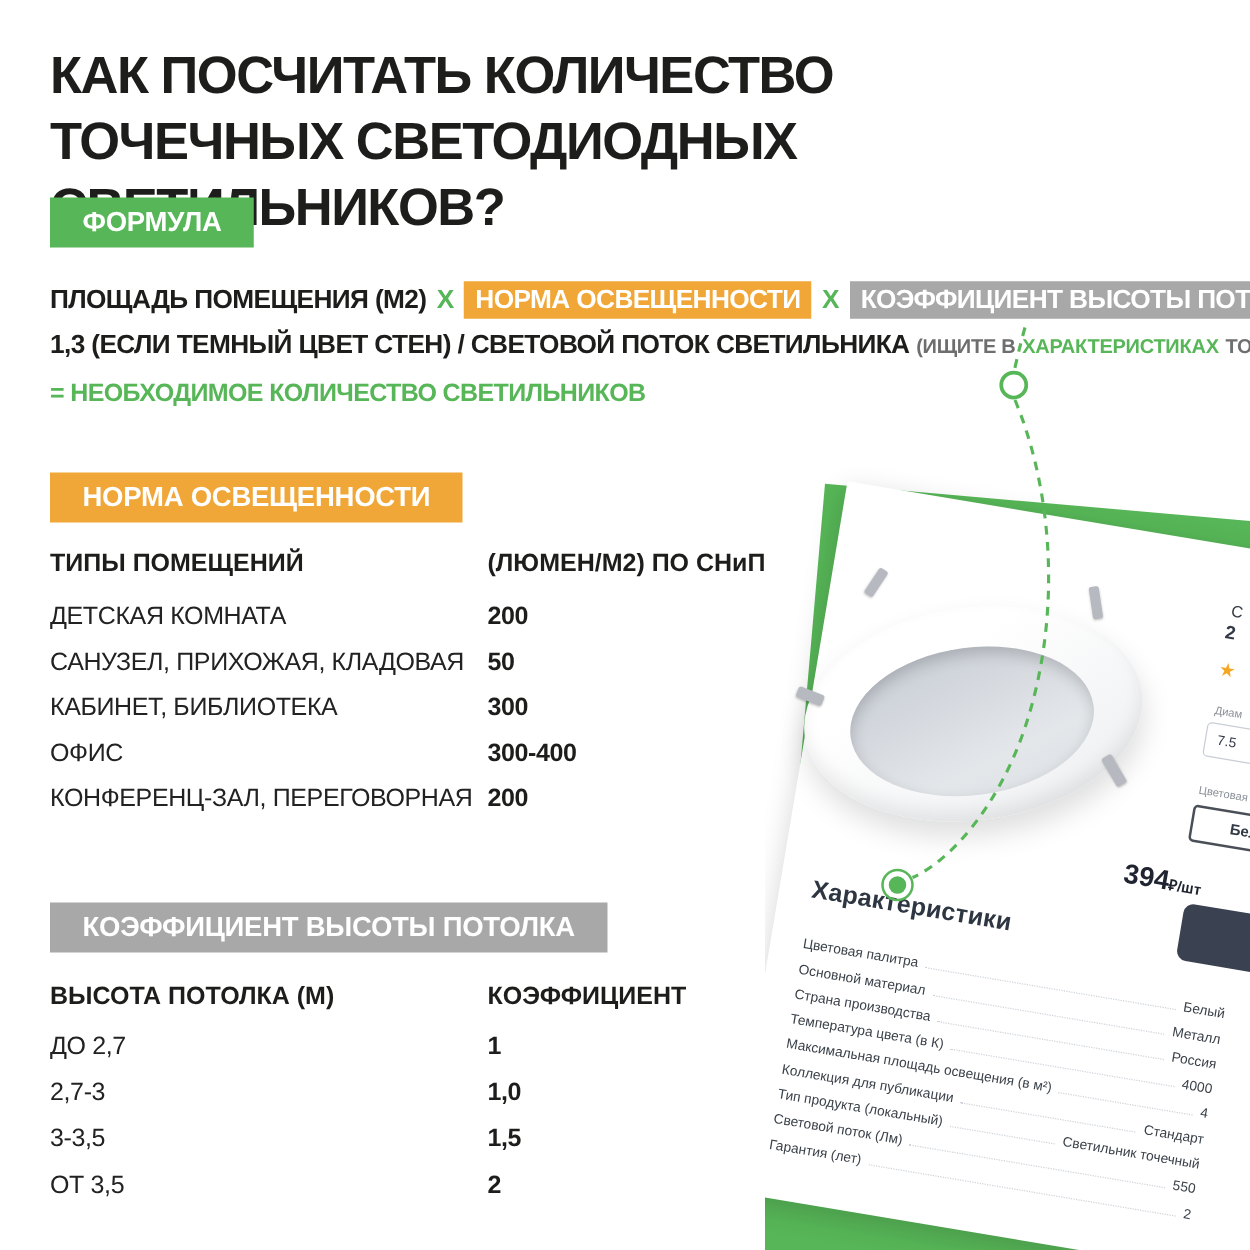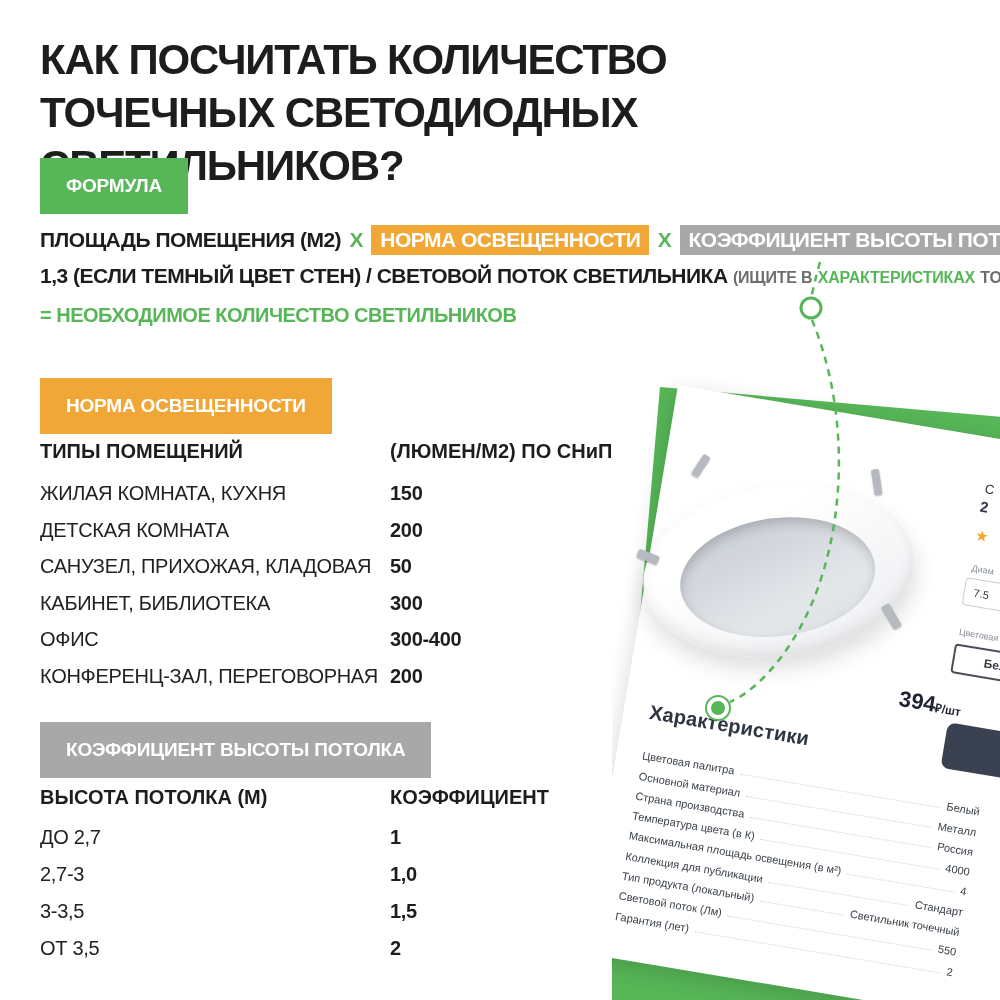--- a/index.html
+++ b/index.html
@@ -9,23 +9,23 @@
     background:#fff; font-family:"Liberation Sans", sans-serif; color:#1d1d1b;
   }
   
   .title {
     position:absolute; left:40px; top:34px; width:840px;
     font-size:42px; font-weight:bold; letter-spacing:-1.2px; line-height:1.26;
     color:#1d1d1b; text-transform:uppercase;
   }
   
   .badge {
-    position:absolute; left:40px; height:56px; padding:0 26px;
+    position:absolute; left:40px; height:40px; padding:0 26px;
     display:flex; align-items:center;
-    color:#fff; font-size:19px; font-weight:bold; letter-spacing:-0.2px;
+    color:#fff; font-size:22px; font-weight:bold; letter-spacing:-0.2px;
   }
   .badge.green  { top:158px; background:#57b657; }
   .badge.orange { top:378px; background:#f0a737; }
   .badge.gray   { top:722px; background:#a8a8a8; }
   
   .f-line { position:absolute; left:40px; white-space:nowrap; font-weight:bold; }
   .f-line1 { top:228px; font-size:21px; letter-spacing:-0.5px; }
   .f-line2 { top:264px; font-size:21px; letter-spacing:-0.5px; }
   .f-x { color:#57b657; padding:0 3px; }
   .f-hl { color:#fff; padding:3px 9px 4px; }
@@ -132,21 +132,20 @@
 
   <div class="f-line f-result">= НЕОБХОДИМОЕ КОЛИЧЕСТВО СВЕТИЛЬНИКОВ</div>
 
   <div class="badge orange">НОРМА ОСВЕЩЕННОСТИ</div>
 
   <div class="thead t1-head">
     <span>ТИПЫ ПОМЕЩЕНИЙ</span>
     <span class="c2">(ЛЮМЕН/М2) ПО СНиП</span>
   </div>
   <div class="trows t1-rows">
-    <div class="trow"><span class="tl">ЖИЛАЯ КОМНАТА, КУХНЯ</span><span class="tv">150</span></div>
     <div class="trow"><span class="tl">ДЕТСКАЯ КОМНАТА</span><span class="tv">200</span></div>
     <div class="trow"><span class="tl">САНУЗЕЛ, ПРИХОЖАЯ, КЛАДОВАЯ</span><span class="tv">50</span></div>
     <div class="trow"><span class="tl">КАБИНЕТ, БИБЛИОТЕКА</span><span class="tv">300</span></div>
     <div class="trow"><span class="tl">ОФИС</span><span class="tv">300-400</span></div>
     <div class="trow"><span class="tl">КОНФЕРЕНЦ-ЗАЛ, ПЕРЕГОВОРНАЯ</span><span class="tv">200</span></div>
   </div>
 
   <div class="badge gray">КОЭФФИЦИЕНТ ВЫСОТЫ ПОТОЛКА</div>
 
   <div class="thead t2-head">

